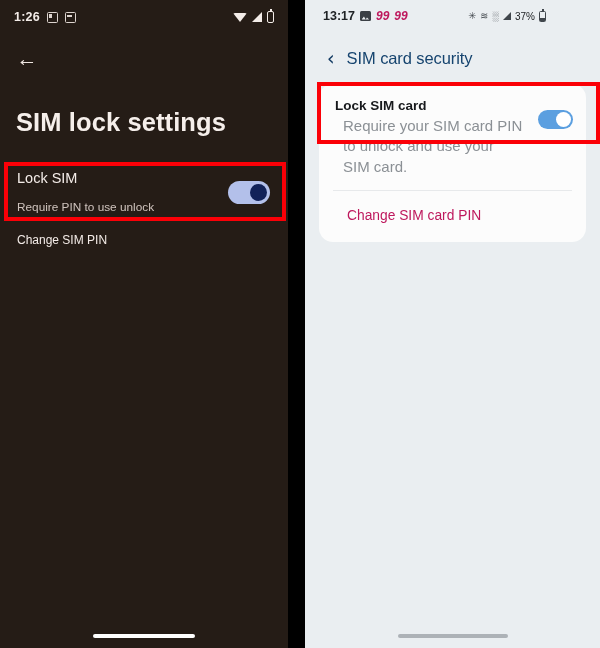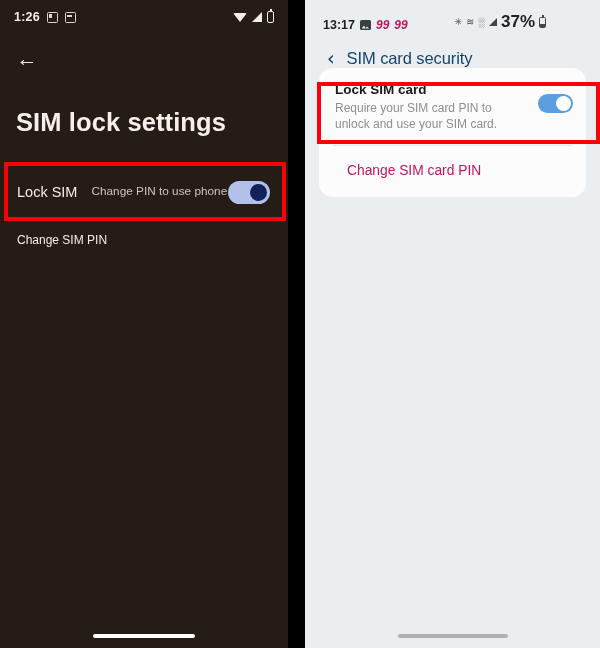--- a/index.html
+++ b/index.html
@@ -153,21 +153,21 @@
     left: 0;
     top: 168px;
     width: 288px;
     height: 48px;
     display: flex;
     align-items: center;
     justify-content: space-between;
     padding: 0 18px 0 17px;
     box-sizing: border-box;
   }
-  .l-row-text { display: flex; gap: 14px; }
+  .l-row-text { display: flex; flex-direction: column; gap: 14px; }
   .l-row-title {
     color: #f4ece8;
     font-size: 14.5px;
   }
   .l-row-sub {
     color: #cfc3bd;
     font-size: 11.8px;
   }
   .toggle-dark {
     width: 42px; height: 23px;
@@ -214,21 +214,21 @@
     border-radius: 3px;
     background: #ffffff;
   }
 
   
   .r-status {
     position: absolute;
     left: 0; top: 0;
     width: 254px; height: 32px;
     display: flex;
-    align-items: flex-end;
+    align-items: center;
     justify-content: space-between;
     padding: 0 13px 0 18px;
     box-sizing: border-box;
   }
   .r-status-left { display: flex; align-items: center; gap: 5px; }
   .r-clock {
     color: #202326;
     font-size: 12.5px;
     font-weight: bold;
   }
@@ -259,22 +259,22 @@
     font-size: 9.5px;
     line-height: 1;
   }
   .r-signal {
     width: 0; height: 0;
     border-left: 8px solid transparent;
     border-bottom: 8px solid #40464c;
   }
   .r-pct {
     color: #202326;
-    font-size: 17px;
-    font-weight: bold;
+    font-size: 10px;
+    font-weight: normal;
   }
   .r-batt {
     width: 7px; height: 11px;
     border: 1.3px solid #40464c;
     border-radius: 1.5px;
     position: relative;
     box-sizing: border-box;
     background: linear-gradient(to top, #40464c 37%, transparent 37%);
   }
   .r-batt::before {
@@ -306,44 +306,45 @@
     color: #16446f;
     font-size: 16.5px;
     font-weight: normal;
     letter-spacing: -0.1px;
   }
 
   
   .r-card {
     position: absolute;
     left: 14px;
-    top: 68px;
+    top: 84px;
     width: 267px;
     background: #fcfcfc;
     border-radius: 14px;
     overflow: hidden;
   }
   .r-row-lock {
     display: flex;
     align-items: flex-start;
     justify-content: space-between;
     padding: 14px 13px 13px 16px;
     gap: 10px;
   }
   .r-row-title {
     color: #17191c;
     font-size: 13.5px;
     font-weight: bold;
     margin-bottom: 3px;
   }
   .r-row-sub {
     color: #8b9095;
-    font-size: 12px;
+    font-size: 15px;
     line-height: 1.35;
     max-width: 180px;
+    margin-left: 8px;
   }
   .toggle-light {
     width: 35px; height: 19px;
     border-radius: 10px;
     background: #5b9fe0;
     position: relative;
     flex: 0 0 auto;
     margin-top: 12px;
   }
   .toggle-light::after {
@@ -408,21 +409,21 @@
       </div>
     </div>
 
     <div class="l-back">←</div>
 
     <div class="l-title">SIM lock settings</div>
 
     <div class="l-row-lock">
       <div class="l-row-text">
         <span class="l-row-title">Lock SIM</span>
-        <span class="l-row-sub">Change PIN to use phone</span>
+        <span class="l-row-sub">Require PIN to use unlock</span>
       </div>
       <div class="toggle-dark"></div>
     </div>
 
     <div class="l-row-change">Change SIM PIN</div>
 
     <div class="l-redbox"></div>
 
     <div class="l-home"></div>
   </div>

